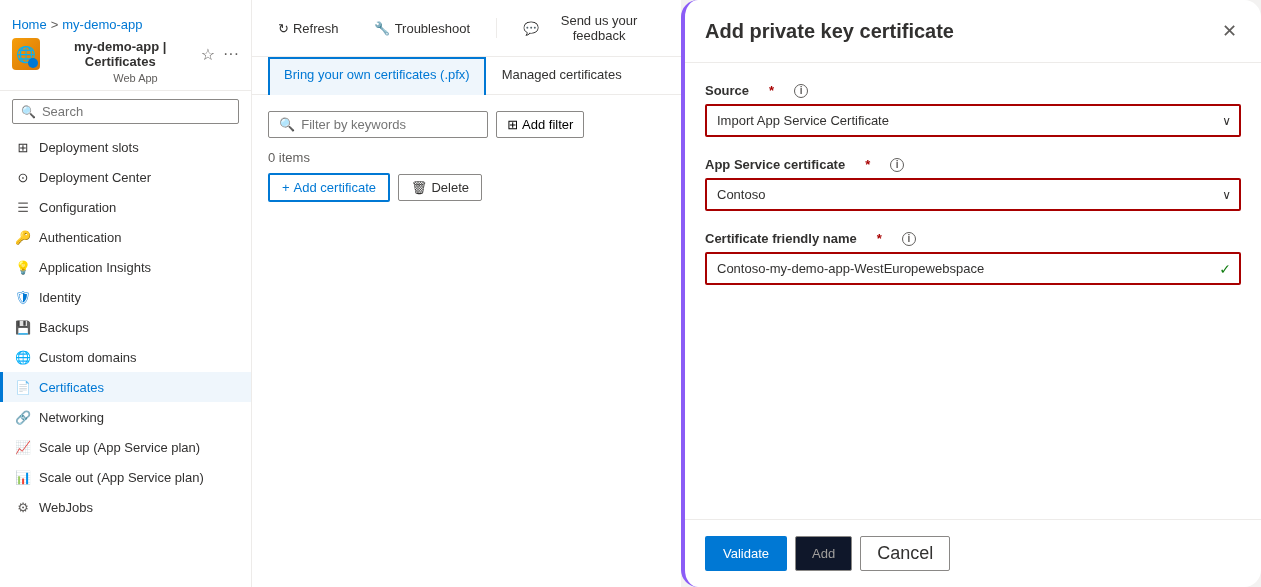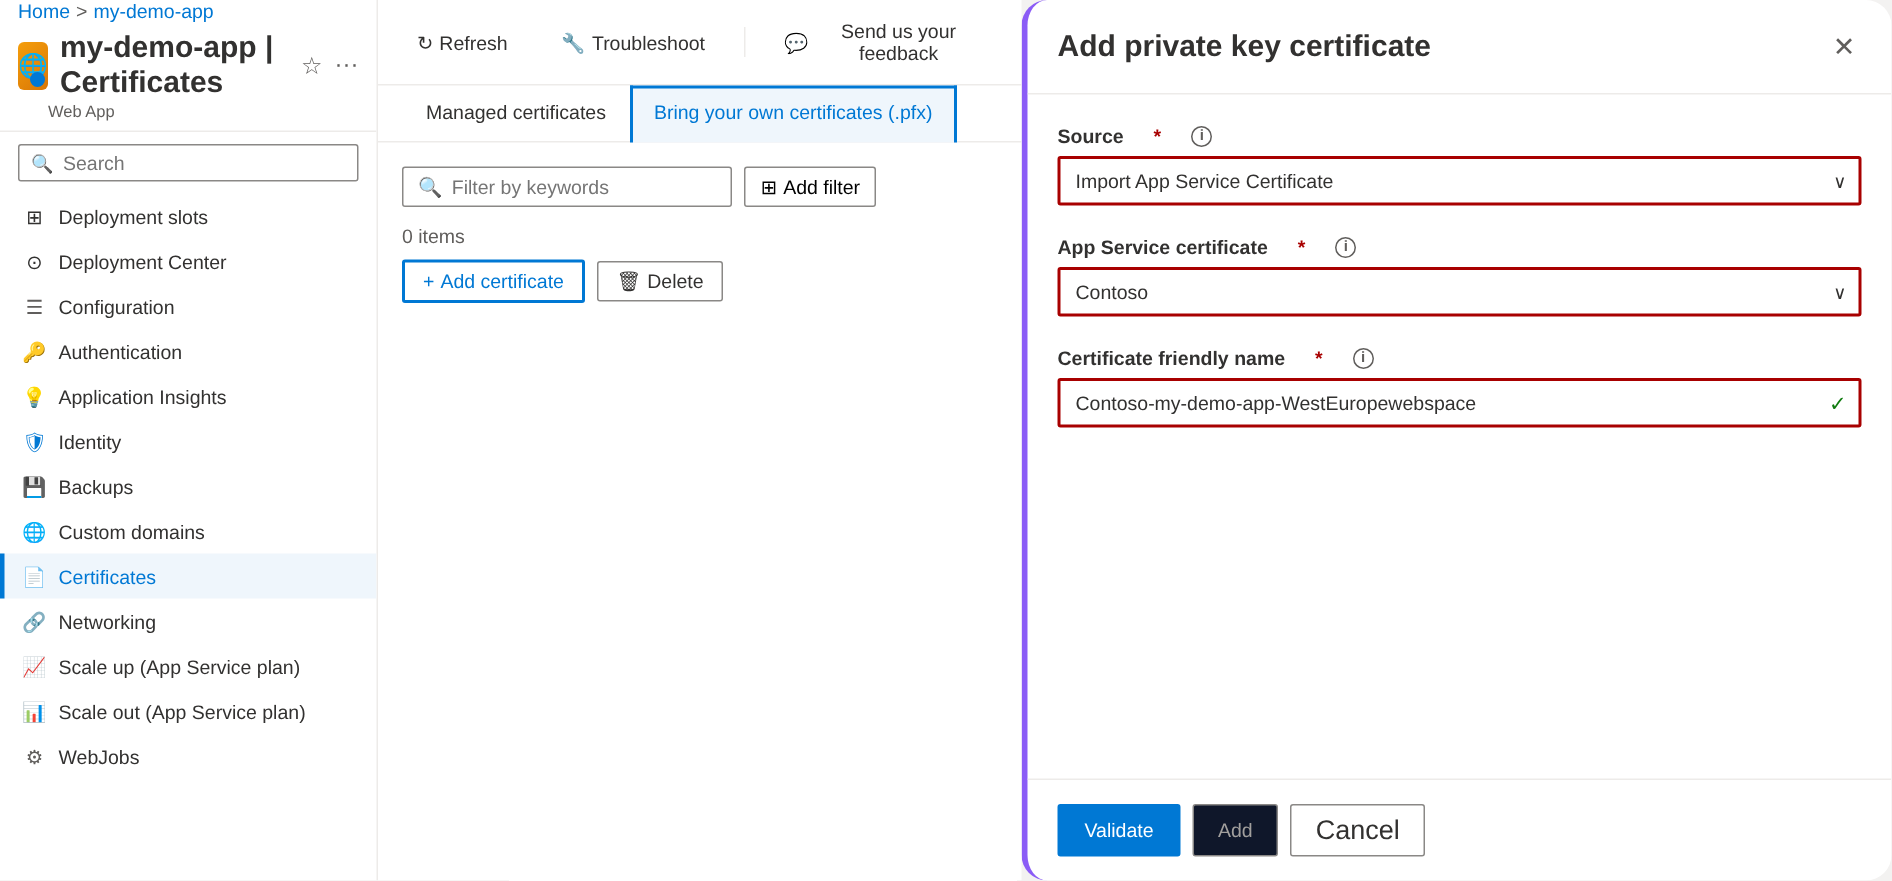--- a/index.html
+++ b/index.html
@@ -10,22 +10,23 @@
       width: 252px;
       min-width: 252px;
       background: #fff;
       border-right: 1px solid #edebe9;
       display: flex;
       flex-direction: column;
       overflow-y: auto;
       overflow-x: hidden;
     }
     .sidebar-header {
-      padding: 0 12px 6px 12px;
+      padding: 17px 12px 6px 12px;
       border-bottom: 1px solid #edebe9;
+      text-align: center;
     }
     .breadcrumb {
       display: flex;
       align-items: center;
       font-size: 12px;
       color: #0078d4;
       margin-bottom: 6px;
     }
     .breadcrumb span { color: #605e5c; margin: 0 4px; }
     .breadcrumb a { color: #0078d4; text-decoration: none; }
@@ -45,21 +46,21 @@
       position: relative;
     }
     .app-icon::after {
       content: '';
       position: absolute;
       bottom: 2px; right: 2px;
       width: 10px; height: 10px;
       background: #0078d4;
       border-radius: 50%;
     }
-    .app-name { font-size: 20px; font-weight: 600; color: #323130; }
+    .app-name { font-size: 13px; font-weight: 600; color: #323130; }
     .app-subtitle { font-size: 11px; color: #605e5c; margin-left: 20px; }
     .title-actions { display: flex; gap: 8px; margin-left: auto; align-items: center; }
     .title-actions span { color: #605e5c; cursor: pointer; font-size: 16px; }
 
     .search-box {
       margin: 8px 12px;
       display: flex;
       align-items: center;
       border: 1px solid #8a8886;
       border-radius: 2px;
@@ -445,22 +446,22 @@
       <span>Troubleshoot</span>
     </button>
     <div class="toolbar-separator"></div>
     <button class="toolbar-btn">
       <span>💬</span>
       <span>Send us your feedback</span>
     </button>
   </div>
 
   <div class="tabs">
+    <div class="tab active">Bring your own certificates (.pfx)</div>
     <div class="tab">Managed certificates</div>
-    <div class="tab active">Bring your own certificates (.pfx)</div>
   </div>
 
   <div class="content-area">
 
     <div class="filter-row">
       <div class="filter-input">
         <span>🔍</span>
         <input type="text" placeholder="Filter by keywords" style="">
       </div>
       <button class="add-filter-btn">

